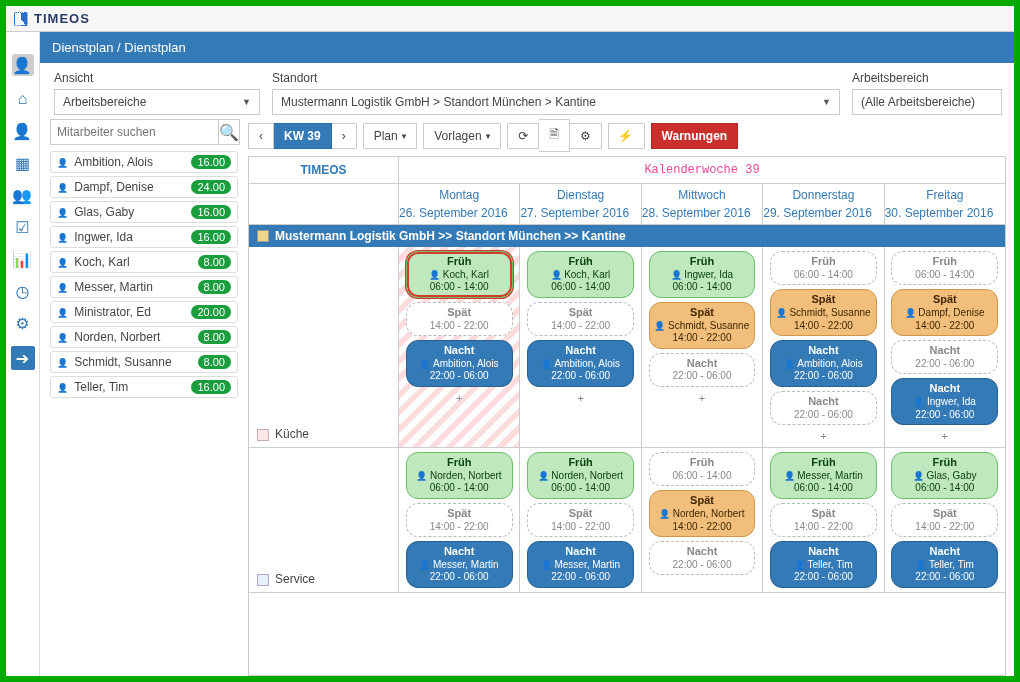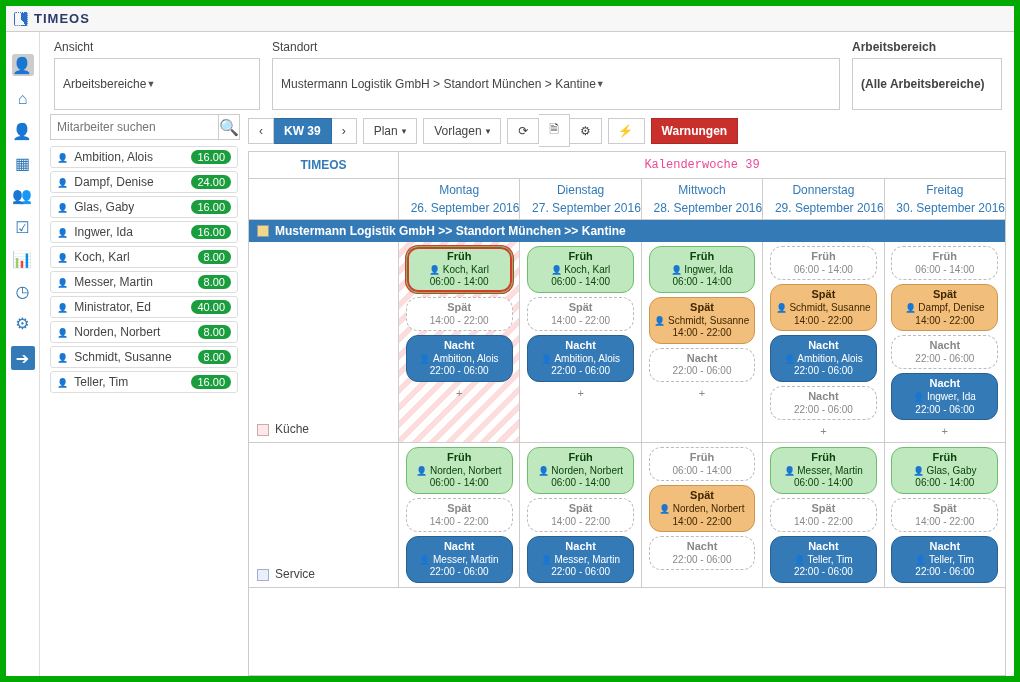--- a/index.html
+++ b/index.html
@@ -9,21 +9,21 @@
 .topbar-logo { width: 14px; height: 14px; background: conic-gradient(#2a6fc7 0 40%, transparent 40% 100%); border-radius: 2px; margin-right: 6px; border:1px dotted #2a6fc7;}
 .body-row { flex: 1; display: flex; min-height: 0; }
 .left-rail { width: 34px; background: #fff; border-right: 1px solid #ddd; display: flex; flex-direction: column; align-items: center; padding-top: 22px; gap: 14px; }
 .left-rail .ic { width: 18px; height: 18px; color: #337ab7; display:flex; align-items:center; justify-content:center; font-size:16px; cursor:pointer; }
 .left-rail .ic.arrow-box { background: #337ab7; color: #fff; width: 24px; height: 24px; border-radius: 2px; }
 .avatar-gray { width:22px; height:22px; background:#ccc; border-radius:3px; display:flex; align-items:center; justify-content:center; color:#888;}
 .main-col { flex: 1; display: flex; flex-direction: column; min-width: 0; }
 .breadcrumb-bar { background: #337ab7; color: #fff; font-size: 13px; padding: 8px 12px; }
 .filters-row { display: flex; gap: 12px; padding: 8px 12px 4px 12px; font-size: 12px; }
 .filters-row label { color: #444; display:block; margin-bottom:4px;}
-.select { border: 1px solid #ccc; background: #fff; padding: 18px 8px; font-size: 12px; width: 100%; display:flex; justify-content:flex-start; align-items:center; color:#444;}
+.select { border: 1px solid #ccc; background: #fff; padding: 5px 8px; font-size: 12px; width: 100%; display:flex; justify-content:space-between; align-items:center; color:#444;}
 .select .caret { font-size:9px; color:#555;}
 .content-row { flex: 1; display: flex; min-height: 0; }
 .left-panel { width: 208px; padding: 0 10px 10px 10px; }
 .search-row { display: flex; gap: 0; margin-bottom: 6px; }
 .search-row input { flex:1; border:1px solid #ccc; padding:5px 6px; font-size:12px; }
 .search-btn { width:32px; border:1px solid #ccc; border-left:none; background:#fff; display:flex; align-items:center; justify-content:center; cursor:pointer;}
 .emp-item { display:flex; align-items:center; justify-content:space-between; border:1px solid #ddd; border-radius:3px; padding:3px 6px; margin-bottom:3px; font-size:12px; background:#fff; cursor:pointer;}
 .emp-item .ename { display:flex; align-items:center; gap:4px; color:#444;}
 .badge { background:#1a9d3d; color:#fff; font-weight:normal; font-size:11px; padding:1px 6px; border-radius:9px;}
 .right-panel { flex:1; display:flex; flex-direction:column; min-width:0; padding-right:8px;}
@@ -36,21 +36,21 @@
 .tool-gap { width:6px;}
 .cal-wrap { flex:1; border:1px solid #ccc; overflow:hidden; font-size:12px;}
 .cal-row { display:flex;}
 .cal-cell { border-right:1px solid #ccc; border-bottom:1px solid #ccc;}
 .cal-cell:last-child { border-right:none;}
 .cw0 { width:150px; flex-shrink:0;}
 .cwd { flex:1; min-width:0;}
 .head1 .c-logo { color:#337ab7; font-weight:bold; text-align:center; padding:6px 0;}
 .head1 .c-wk { color:#ec4899; text-align:center; padding:6px 0;font-family:Liberation Mono, monospace;}
 .head2 .dayname { color:#337ab7; text-align:center; padding:4px 0;}
-.head2 .daydate { color:#337ab7; text-align:right; padding:0 0 4px 0;}
+.head2 .daydate { color:#337ab7; text-align:left; padding:0 0 4px 0;}
 .loc-bar { background:#337ab7; color:#fff; padding:4px 8px; font-weight:bold; font-size:12px; display:flex; align-items:center; gap:6px;}
 .loc-sq { width:12px; height:12px; background:#f0d78a; border:1px solid #999;}
 .row-head { padding:6px 8px; color:#444; display:flex; align-items:flex-end; gap:6px;}
 .row-head .sq-pink { width:12px; height:12px; background:#fce8e8; border:1px solid #caa;}
 .row-head .sq-blue { width:12px; height:12px; background:#e8f0fb; border:1px solid #aac;}
 .day-col { padding:4px; display:flex; flex-direction:column; align-items:center; gap:4px;}
 .shift { width:95%; border-radius:12px; text-align:center; padding:3px 4px; font-size:11px; line-height:1.25;}
 .shift .s-title { font-weight:bold;}
 .shift .s-name, .shift .s-time { font-size:10px;}
 .shift.frueh { background:#bfe8bf; border:1px solid #6bbf6b; color:#0b440b;}
@@ -79,37 +79,40 @@
       <div class="ic">▦</div>
       <div class="ic">👥</div>
       <div class="ic">☑</div>
       <div class="ic">📊</div>
       <div class="ic">◷</div>
       <div class="ic">⚙</div>
       <div class="ic arrow-box">➔</div>
     </div>
 
     <div class="main-col">
+      <div class="breadcrumb-bar">
+        <span>Dienstplan  /  Dienstplan</span>
+      </div>
 
       <div class="filters-row">
         <div style="width:208px; padding-left:2px;">
           <label>Ansicht</label>
           <div class="select">
             <span>Arbeitsbereiche</span>
             <span class="caret">▼</span>
           </div>
         </div>
         <div style="flex:1;">
           <label>Standort</label>
           <div class="select">
             <span>Mustermann Logistik GmbH &gt; Standort München &gt; Kantine</span>
             <span class="caret">▼</span>
           </div>
         </div>
-        <div style="width:150px;font-weight:bold;">
+        <div style="width:150px;">
           <label>Arbeitsbereich</label>
           <div class="select">
             <span>(Alle Arbeitsbereiche)</span>
           </div>
         </div>
       </div>
 
       <div class="content-row">
 
         <div class="left-panel">
@@ -139,21 +142,21 @@
               <div class="emp-item">
                 <span class="ename"><span class="pp-icon"></span>Koch, Karl</span>
                  <span class="badge">8.00</span>
               </div>
               <div class="emp-item">
                 <span class="ename"><span class="pp-icon"></span>Messer, Martin</span>
                  <span class="badge">8.00</span>
               </div>
               <div class="emp-item">
                 <span class="ename"><span class="pp-icon"></span>Ministrator, Ed</span>
-                 <span class="badge">40.00</span>
+                 <span class="badge">20.00</span>
               </div>
               <div class="emp-item">
                 <span class="ename"><span class="pp-icon"></span>Norden, Norbert</span>
                  <span class="badge">8.00</span>
               </div>
               <div class="emp-item">
                 <span class="ename"><span class="pp-icon"></span>Schmidt, Susanne</span>
                  <span class="badge">8.00</span>
               </div>
               <div class="emp-item">

